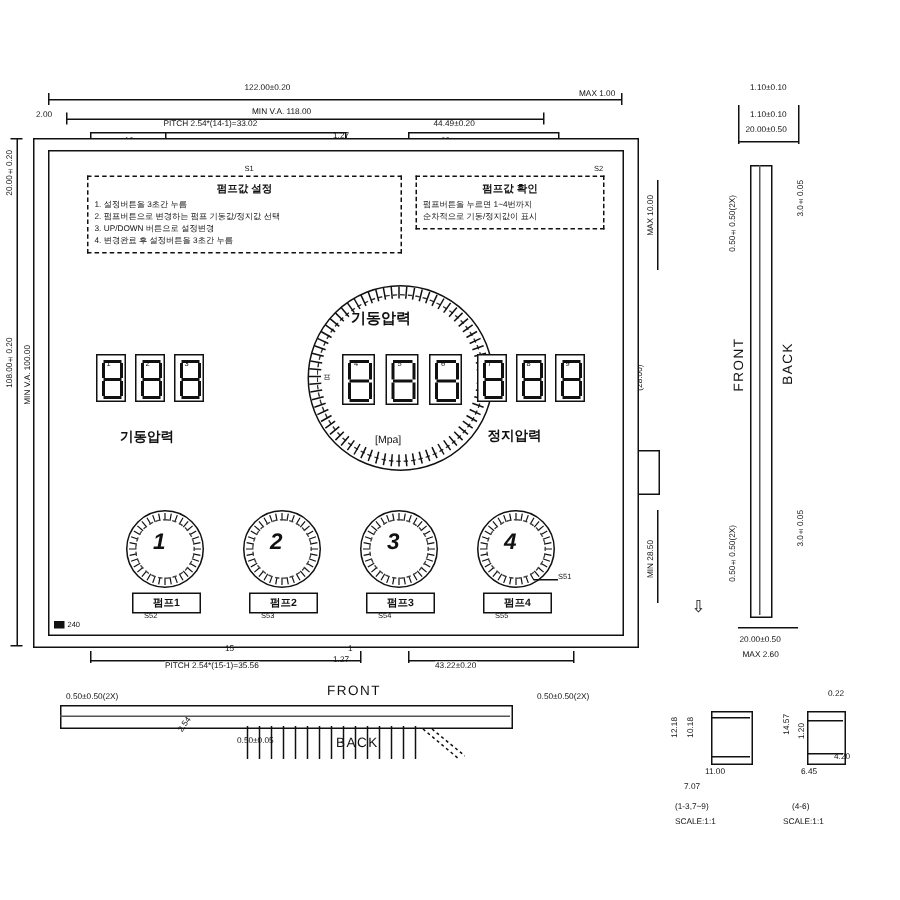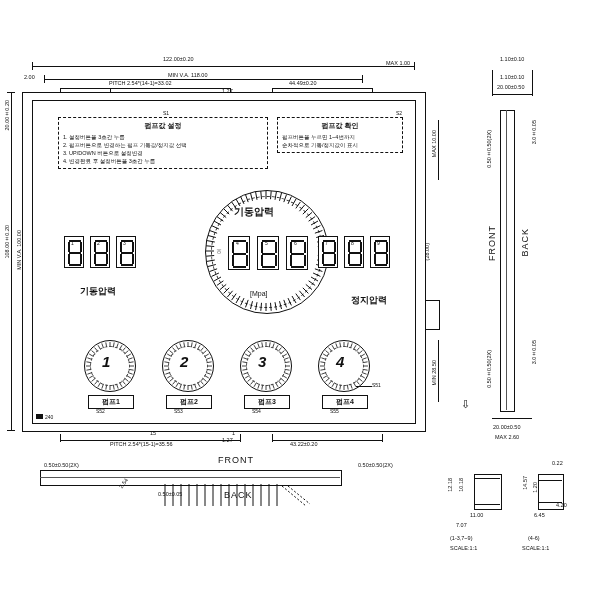--- a/index.html
+++ b/index.html
@@ -292,21 +292,21 @@
         <div class="seg" style="left:15px;top:17px;width:2px;height:10px;"></div>
         <div class="seg" style="left:4px;top:27px;width:12px;height:2px;"></div>
       </div>
     </div>
   </div>
   <div class="abs tiny" style="left:325px;top:240px;">7</div>
   <div class="abs tiny" style="left:351px;top:240px;">8</div>
   <div class="abs tiny" style="left:377px;top:240px;">9</div>
 
   <div class="abs midKo" style="left:80px;top:285px;">기동압력</div>
-  <div class="abs midKo" style="left:325px;top:294px;margin-left:26px;">정지압력</div>
+  <div class="abs midKo" style="left:325px;top:284px;">정지압력</div>
 
   <div class="abs dial" style="left:84px;top:340px;width:50px;height:50px;">
       <svg viewBox="0 0 50 50" style="position:absolute;left:0;top:0;width:50px;height:50px;">
         <line x1="25.0" y1="1.0" x2="25.0" y2="6.0" stroke="#111" stroke-width="0.8"></line>
         <line x1="29.2" y1="1.4" x2="28.3" y2="6.3" stroke="#111" stroke-width="0.8"></line>
         <line x1="33.2" y1="2.4" x2="31.5" y2="7.1" stroke="#111" stroke-width="0.8"></line>
         <line x1="37.0" y1="4.2" x2="34.5" y2="8.5" stroke="#111" stroke-width="0.8"></line>
         <line x1="40.4" y1="6.6" x2="37.2" y2="10.4" stroke="#111" stroke-width="0.8"></line>
         <line x1="43.4" y1="9.6" x2="39.6" y2="12.8" stroke="#111" stroke-width="0.8"></line>
         <line x1="45.8" y1="13.0" x2="41.5" y2="15.5" stroke="#111" stroke-width="0.8"></line>

